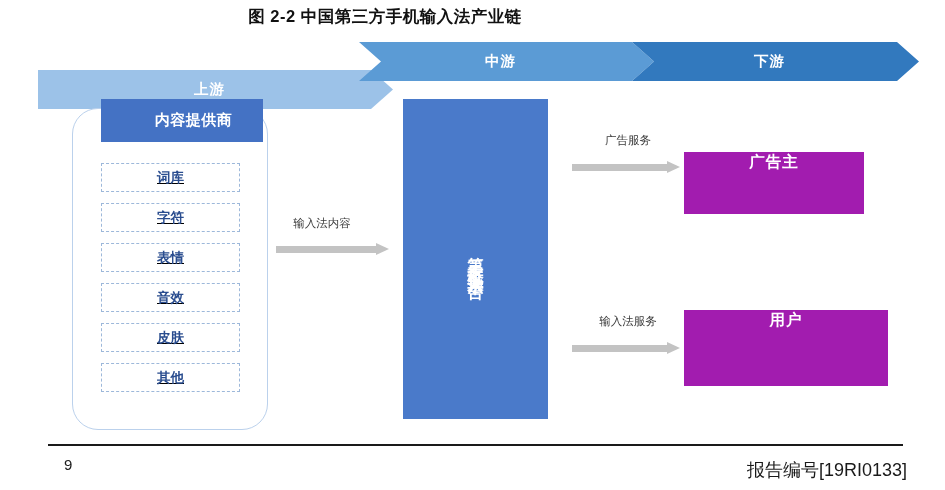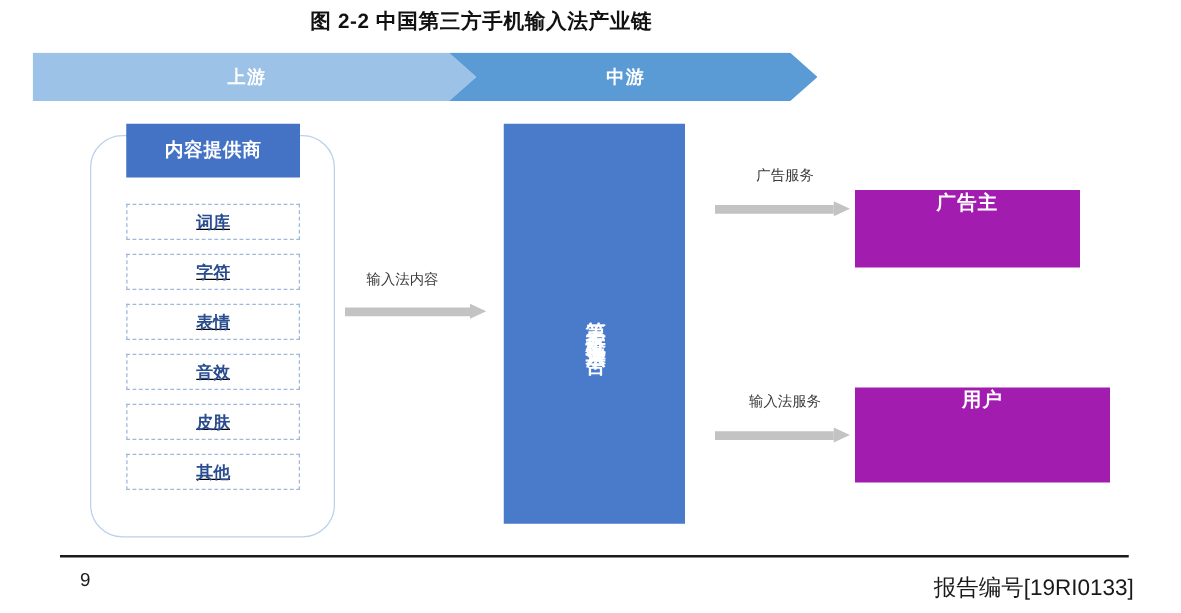--- a/index.html
+++ b/index.html
@@ -43,24 +43,25 @@
     height: 39px;
     display: flex;
     align-items: center;
     justify-content: center;
     color: #ffffff;
     font-size: 14.5px;
     font-weight: bold;
     letter-spacing: 1px;
   }
   .chev-1 {
-    left: 0;
+    left: 12px;
     width: 355px;
     background: #9CC2E8;
     clip-path: polygon(0 0, calc(100% - 22px) 0, 100% 50%, calc(100% - 22px) 100%, 0 100%);
+    margin-top: 28px;
   }
   .chev-2 {
     left: 333px;
     width: 295px;
     background: #5B9BD5;
     clip-path: polygon(0 0, calc(100% - 22px) 0, 100% 50%, calc(100% - 22px) 100%, 0 100%, 22px 50%);
   }
   .chev-3 {
     left: 606px;
     width: 287px;
@@ -88,20 +89,21 @@
     width: 139px;
     height: 43px;
     background: #4472C4;
     display: flex;
     align-items: center;
     justify-content: center;
     color: #ffffff;
     font-size: 15px;
     font-weight: bold;
     letter-spacing: 0.5px;
+    padding-left: 23px;
   }
   .provider-items {
     position: absolute;
     left: 101px;
     top: 163px;
     width: 139px;
     text-decoration: underline;
   }
   .provider-item {
     height: 29px;
@@ -237,20 +239,23 @@
 
 <div class="fig-title">图 2-2 中国第三方手机输入法产业链</div>
 
 <div class="chevron-band">
   <div class="chev chev-1">
     <span class="chev-label">上游</span>
   </div>
   <div class="chev chev-2">
     <span class="chev-label">中游</span>
   </div>
+  <div class="chev chev-3">
+    <span class="chev-label">下游</span>
+  </div>
 </div>
 
 <div class="provider-group"></div>
 
 <div class="provider-header">
   <span>内容提供商</span>
 </div>
 
 <div class="provider-items">
   <div class="provider-item">

